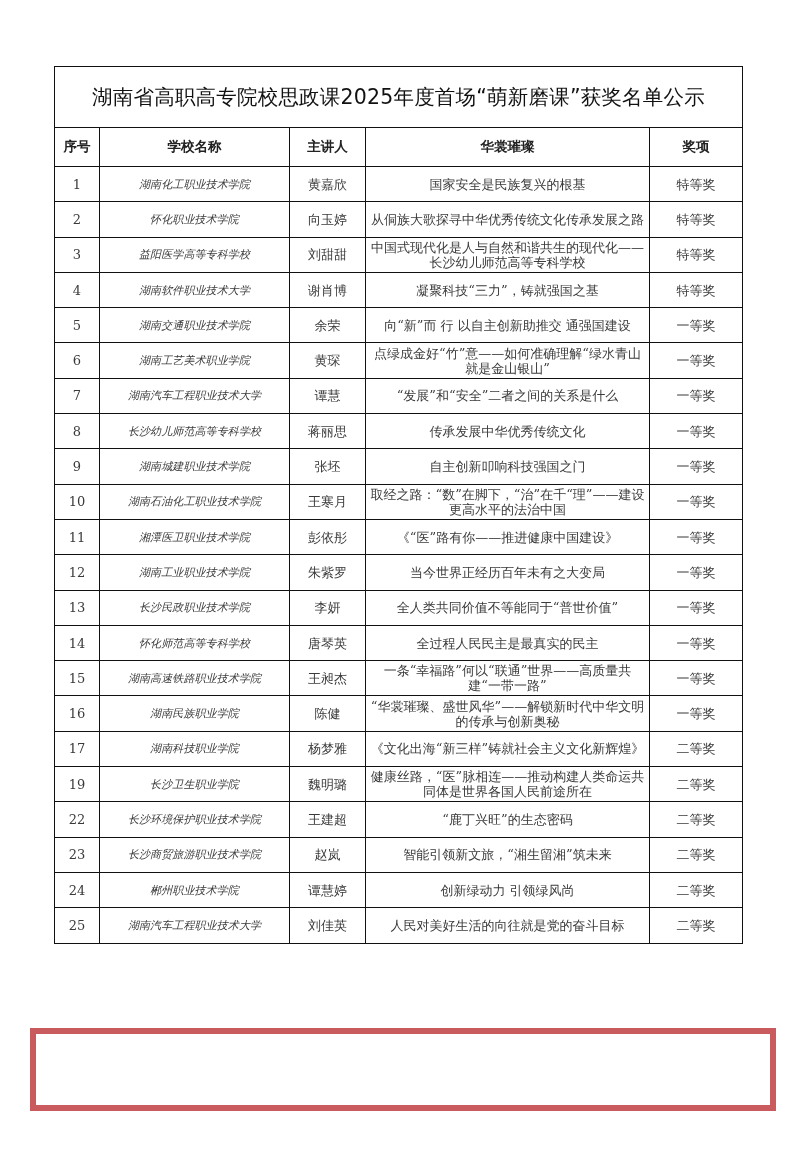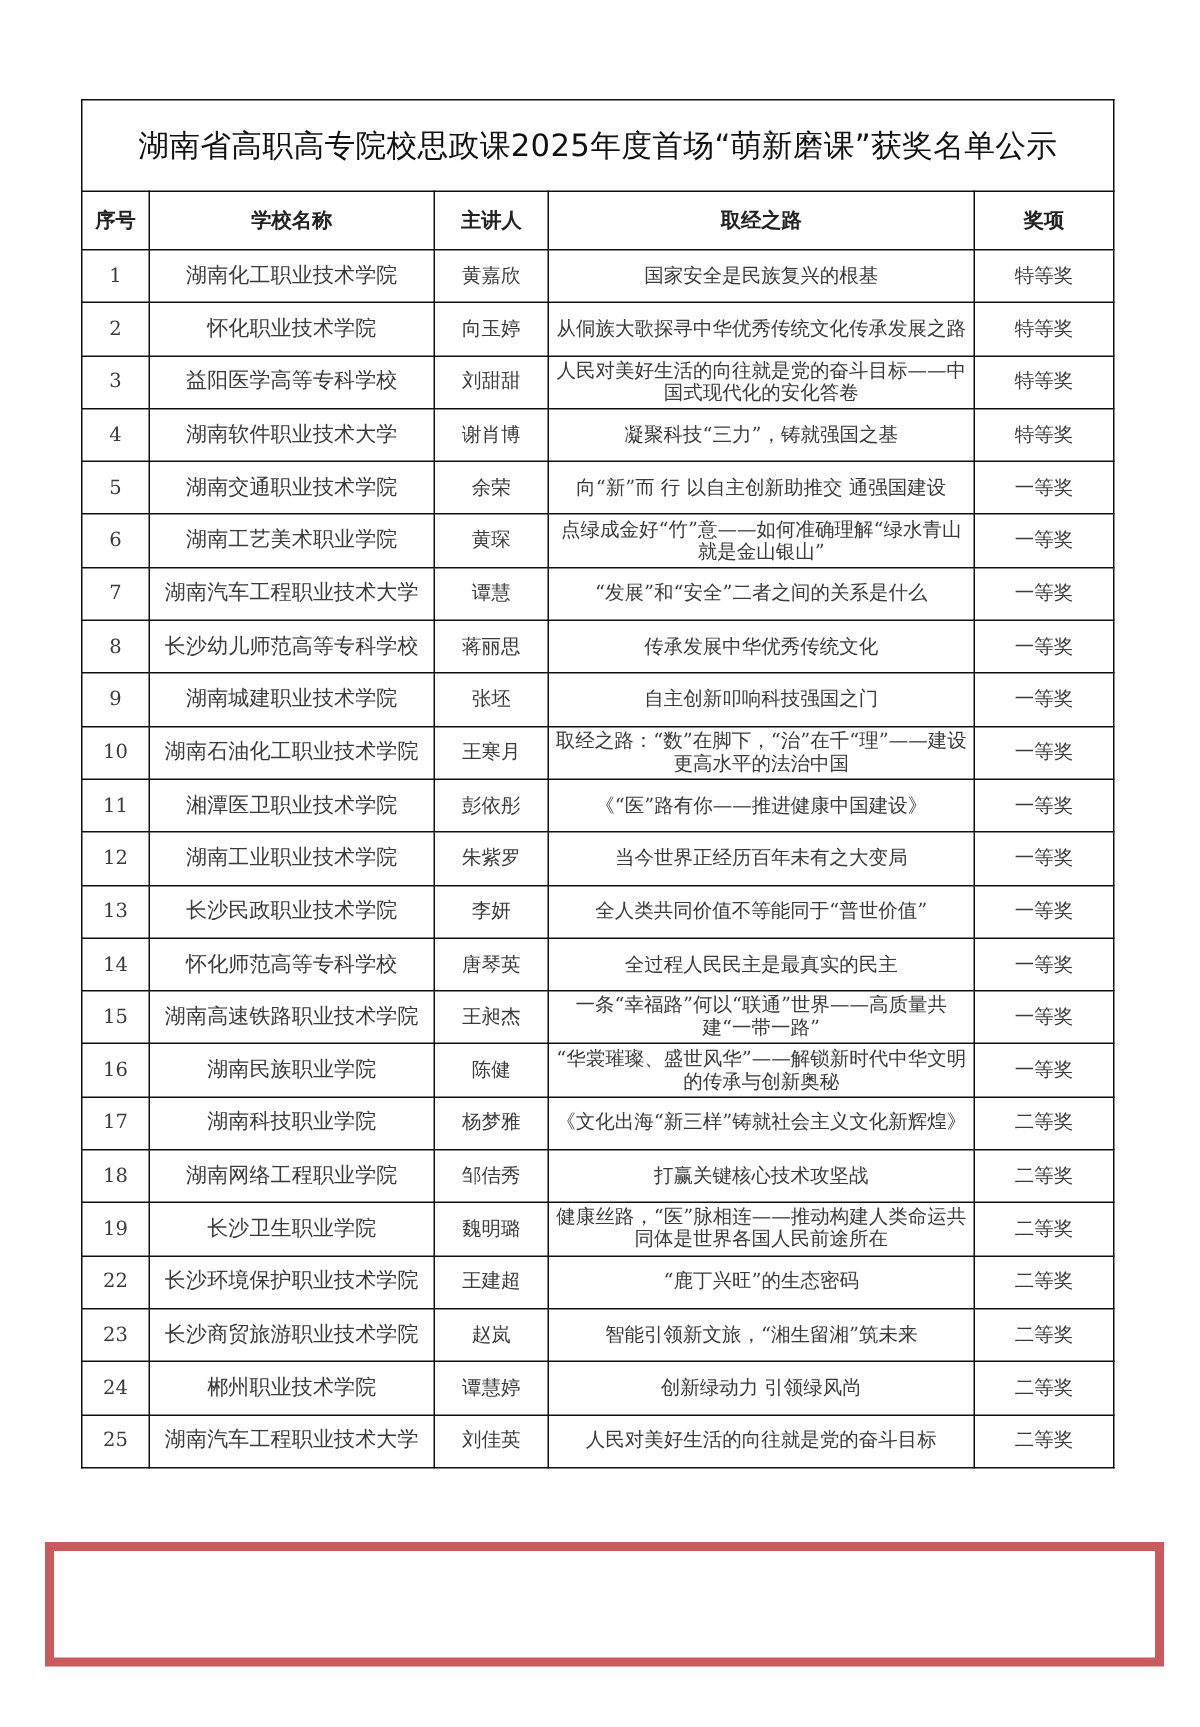--- a/index.html
+++ b/index.html
@@ -57,22 +57,23 @@
     }
     .row td.num {
       font-size: 13px;
     }
     .row td.work {
       font-size: 13px;
       line-height: 15px;
       padding: 0 3px;
     }
     .row td.school {
-      font-size: 14px;
+      font-size: 11px;
       letter-spacing: 0.1px;
+      font-style: italic;
     }
     .highlight-box {
       position: absolute;
       left: 30px;
       top: 1028px;
       width: 734px;
       height: 71px;
       border: 6px solid #c95a5d;
       pointer-events: none;
     }
@@ -89,21 +90,21 @@
     <col style="width:93px">
   </colgroup>
   <thead>
     <tr>
       <th colspan="5" class="title-cell">湖南省高职高专院校思政课2025年度首场“萌新磨课”获奖名单公示</th>
     </tr>
     <tr>
       <th class="hdr-cell">序号</th>
       <th class="hdr-cell">学校名称</th>
       <th class="hdr-cell">主讲人</th>
-      <th class="hdr-cell">取经之路</th>
+      <th class="hdr-cell">华裳璀璨</th>
       <th class="hdr-cell">奖项</th>
     </tr>
   </thead>
   <tbody id="rows-body">
 
   <tr class="row">
     <td class="num">1</td>
     <td class="school">湖南化工职业技术学院</td>
     <td class="speaker">黄嘉欣</td>
     <td class="work">国家安全是民族复兴的根基</td>
@@ -115,21 +116,21 @@
     <td class="school">怀化职业技术学院</td>
     <td class="speaker">向玉婷</td>
     <td class="work">从侗族大歌探寻中华优秀传统文化传承发展之路</td>
     <td class="award">特等奖</td>
   </tr>
 
   <tr class="row">
     <td class="num">3</td>
     <td class="school">益阳医学高等专科学校</td>
     <td class="speaker">刘甜甜</td>
-    <td class="work">人民对美好生活的向往就是党的奋斗目标——中国式现代化的安化答卷</td>
+    <td class="work">中国式现代化是人与自然和谐共生的现代化——长沙幼儿师范高等专科学校</td>
     <td class="award">特等奖</td>
   </tr>
 
   <tr class="row">
     <td class="num">4</td>
     <td class="school">湖南软件职业技术大学</td>
     <td class="speaker">谢肖博</td>
     <td class="work">凝聚科技“三力”，铸就强国之基</td>
     <td class="award">特等奖</td>
   </tr>
@@ -231,27 +232,20 @@
   </tr>
 
   <tr class="row">
     <td class="num">17</td>
     <td class="school">湖南科技职业学院</td>
     <td class="speaker">杨梦雅</td>
     <td class="work">《文化出海“新三样”铸就社会主义文化新辉煌》</td>
     <td class="award">二等奖</td>
   </tr>
 
-  <tr class="row">
-    <td class="num">18</td>
-    <td class="school">湖南网络工程职业学院</td>
-    <td class="speaker">邹佶秀</td>
-    <td class="work">打赢关键核心技术攻坚战</td>
-    <td class="award">二等奖</td>
-  </tr>
 
   <tr class="row">
     <td class="num">19</td>
     <td class="school">长沙卫生职业学院</td>
     <td class="speaker">魏明璐</td>
     <td class="work">健康丝路，“医”脉相连——推动构建人类命运共同体是世界各国人民前途所在</td>
     <td class="award">二等奖</td>
   </tr>
 
 

